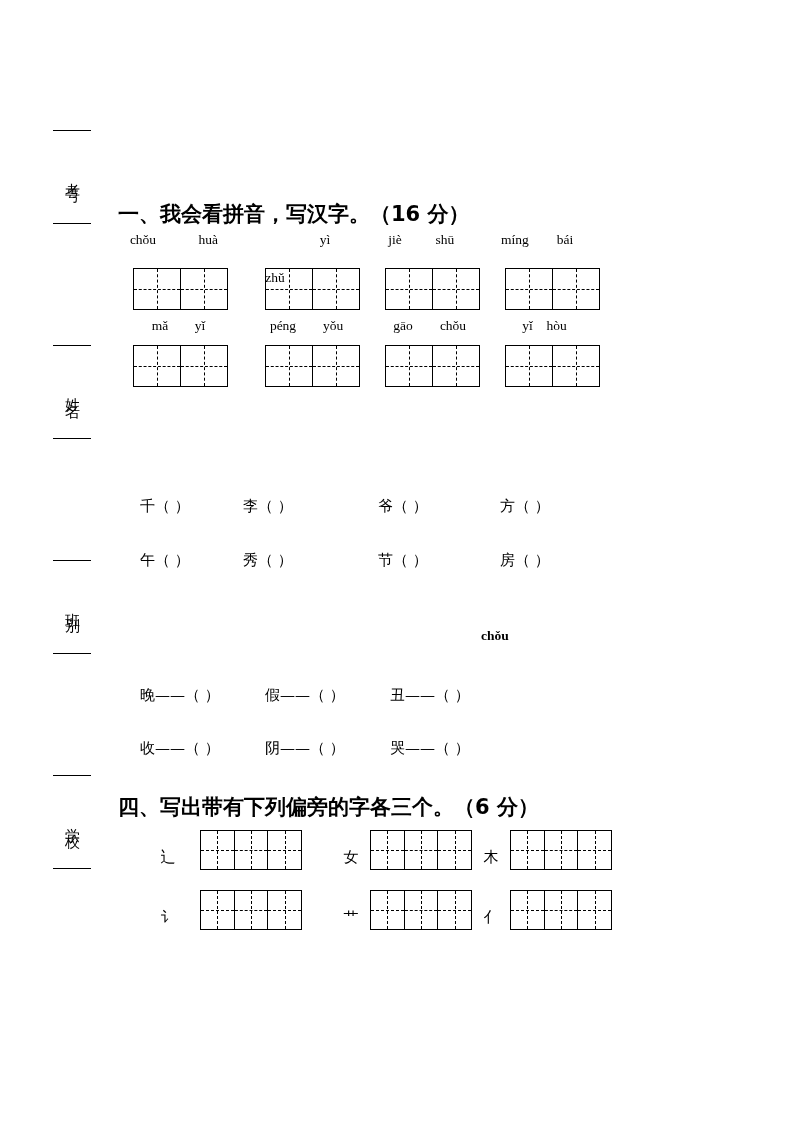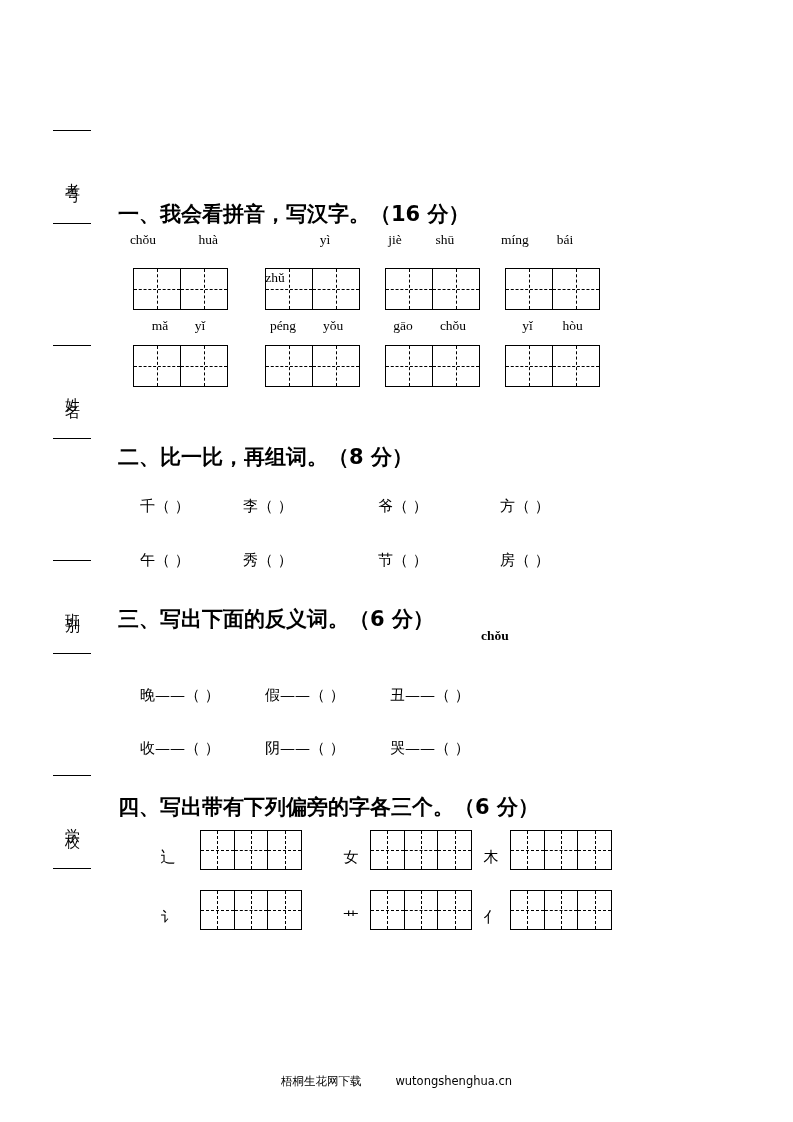--- a/index.html
+++ b/index.html
@@ -207,52 +207,50 @@
     <div class="cell"></div>
   </div>
 
   <div class="py-cell" style="left:140px; top:318px; width:40px;text-align:center;">mǎ</div>
   <div class="py-cell" style="left:180px; top:318px; width:40px;">yǐ</div>
   <div class="py-cell" style="left:258px; top:318px; width:50px;">péng</div>
   <div class="py-cell" style="left:308px; top:318px; width:50px;">yǒu</div>
   <div class="py-cell" style="left:378px; top:318px; width:50px;">gāo</div>
   <div class="py-cell" style="left:428px; top:318px; width:50px;">chǒu</div>
   <div class="py-cell" style="left:505px; top:318px; width:45px;">yǐ</div>
-  <div class="py-cell" style="left:550px; top:318px; width:45px;">hòu</div>
+  <div class="py-cell" style="left:534px; top:318px; width:45px;">hòu</div>
 
   <div class="tzg" style="left:133px; top:345px; width:95px; height:42px;">
     <div class="cell"></div>
     <div class="cell"></div>
   </div>
   <div class="tzg" style="left:265px; top:345px; width:95px; height:42px;">
     <div class="cell"></div>
     <div class="cell"></div>
   </div>
   <div class="tzg" style="left:385px; top:345px; width:95px; height:42px;">
     <div class="cell"></div>
     <div class="cell"></div>
   </div>
   <div class="tzg" style="left:505px; top:345px; width:95px; height:42px;">
     <div class="cell"></div>
     <div class="cell"></div>
   </div>
 
-  <div class="sec-head" style="left:118px; top:443px;">二、比一比，再组词。（8 分）</div>
 
   <div class="txt-item" style="left:140px; top:497px;">千（      ）</div>
   <div class="txt-item" style="left:243px; top:497px;">李（       ）</div>
   <div class="txt-item" style="left:378px; top:497px;">爷（      ）</div>
   <div class="txt-item" style="left:500px; top:497px;">方（       ）</div>
 
   <div class="txt-item" style="left:140px; top:551px;">午（      ）</div>
   <div class="txt-item" style="left:243px; top:551px;">秀（       ）</div>
   <div class="txt-item" style="left:378px; top:551px;">节（      ）</div>
   <div class="txt-item" style="left:500px; top:551px;">房（       ）</div>
 
-  <div class="sec-head" style="left:118px; top:605px;">三、写出下面的反义词。（6 分）</div>
 
   <div class="py-cell" style="left:455px; top:628px; width:80px; font-size:13.5px;font-weight:bold;">chǒu</div>
 
   <div class="txt-item" style="left:140px; top:686px;">晚——（    ）</div>
   <div class="txt-item" style="left:265px; top:686px;">假——（    ）</div>
   <div class="txt-item" style="left:390px; top:686px;">丑——（    ）</div>
 
   <div class="txt-item" style="left:140px; top:739px;">收——（    ）</div>
   <div class="txt-item" style="left:265px; top:739px;">阴——（    ）</div>
   <div class="txt-item" style="left:390px; top:739px;">哭——（    ）</div>
@@ -294,17 +292,14 @@
     <div class="cell"></div>
   </div>
 
   <div class="radical" style="left:478px; top:908px; width:26px;">亻</div>
   <div class="tzg" style="left:510px; top:890px; width:102px; height:40px;">
     <div class="cell"></div>
     <div class="cell"></div>
     <div class="cell"></div>
   </div>
 
-  <div class="footer">
-    <span>梧桐生花网下载</span><span class="gap"></span><span>wutongshenghua.cn</span>
-  </div>
 
 </div>
 
 </body></html>

